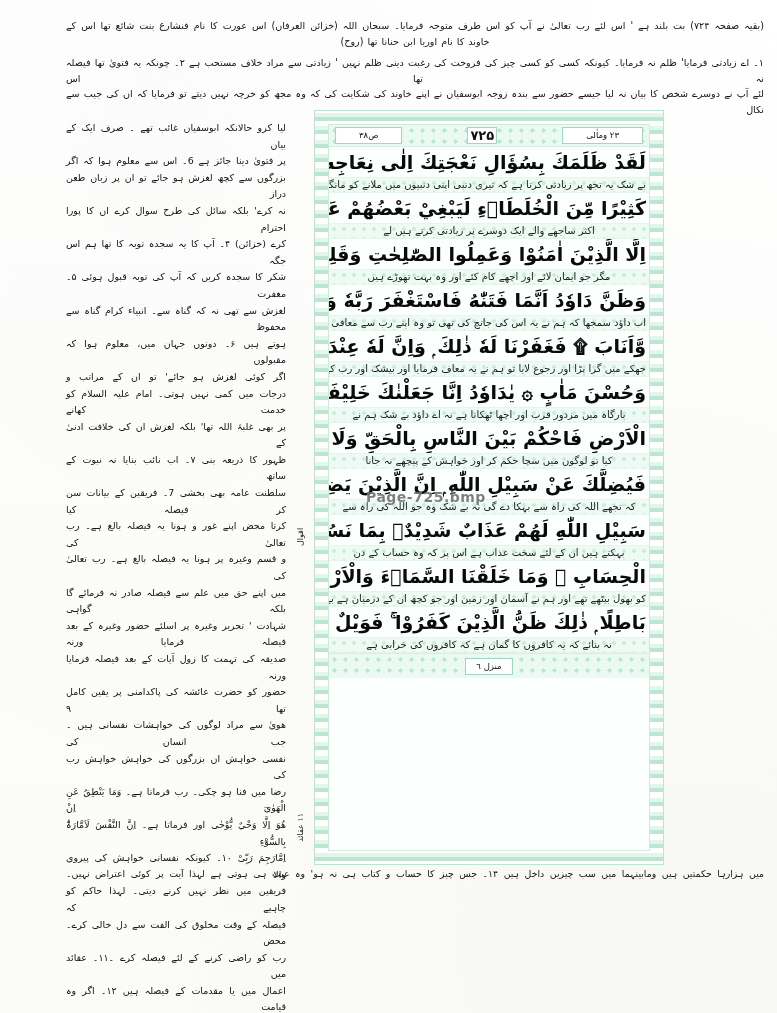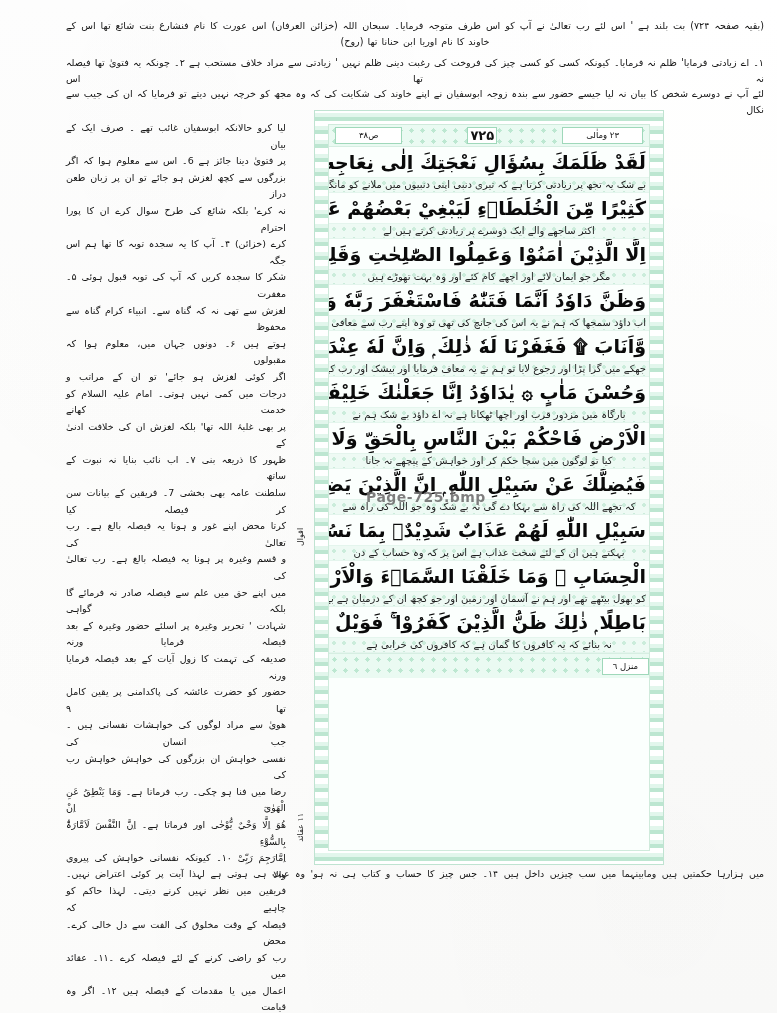--- a/index.html
+++ b/index.html
@@ -214,21 +214,21 @@
 
   
   .frame-footer {
     position: relative;
     height: 24px;
     background:
       radial-gradient(circle at 50% 50%, rgba(150,216,182,0.55) 0 26%, rgba(150,216,182,0) 27%) 0 0/11px 11px repeat,
       #eafaf2;
     display: flex;
     align-items: center;
-    justify-content: flex-end;
+    justify-content: center;
     border-top: 1px solid #d6eee2;
   }
   .footer-box {
     background: #ffffff;
     border: 1px solid #9fd8ba;
     font-size: 8.5px;
     line-height: 13px;
     padding: 1px 10px;
     direction: rtl;
     color: #111;
@@ -277,21 +277,21 @@
     <div class="urdu-line blk">۱۔ اے زیادتی فرمایا' ظلم نہ فرمایا۔ کیونکہ کسی کو کسی چیز کی فروخت کی رغبت دینی ظلم نہیں ' زیادتی سے مراد خلاف مستحب ہے ۲۔ چونکہ یہ فتویٰ تھا فیصلہ نہ تھا اس</div>
     <div class="urdu-line blk">لئے آپ نے دوسرے شخص کا بیان نہ لیا جیسے حضور سے بندہ زوجہ ابوسفیان نے اپنے خاوند کی شکایت کی کہ وہ مجھ کو خرچہ نہیں دیتے تو فرمایا کہ ان کی جیب سے نکال</div>
   </div>
 
   <div class="body-region">
 
     <div class="commentary-col">
       <div class="urdu-line">لیا کرو حالانکہ ابوسفیان غائب تھے ۔ صرف ایک کے بیان</div>
       <div class="urdu-line">پر فتویٰ دینا جائز ہے 6۔ اس سے معلوم ہوا کہ اگر</div>
       <div class="urdu-line">بزرگوں سے کچھ لغزش ہو جائے تو ان پر زبان طعن دراز</div>
-      <div class="urdu-line">نہ کرے' بلکہ شائع کی طرح سوال کرے ان کا پورا احترام</div>
+      <div class="urdu-line">نہ کرے' بلکہ سائل کی طرح سوال کرے ان کا پورا احترام</div>
       <div class="urdu-line">کرے (خزائن) ۴۔ آپ کا یہ سجدہ توبہ کا تھا ہم اس جگہ</div>
       <div class="urdu-line">شکر کا سجدہ کریں کہ آپ کی توبہ قبول ہوئی ۵۔ مغفرت</div>
       <div class="urdu-line">لغزش سے تھی نہ کہ گناہ سے۔ انبیاء کرام گناہ سے محفوظ</div>
       <div class="urdu-line">ہوتے ہیں ۶۔ دونوں جہان میں، معلوم ہوا کہ مقبولوں</div>
       <div class="urdu-line">اگر کوئی لغزش ہو جائے' تو ان کے مراتب و</div>
       <div class="urdu-line">درجات میں کمی نہیں ہوتی۔ امام علیہ السلام کو خدمت کھانے</div>
       <div class="urdu-line">پر بھی غلبۂ اللہ تھا' بلکہ لغزش ان کی خلافت ادنیٰ کے</div>
       <div class="urdu-line">ظہور کا ذریعہ بنی ۷۔ اب نائب بنایا نہ نبوت کے ساتھ</div>
       <div class="urdu-line">سلطنت عامہ بھی بخشی 7۔ فریقین کے بیانات سن کر فیصلہ کیا</div>
       <div class="urdu-line">کرتا محض اپنے غور و ہونا یہ فیصلہ بالغ ہے۔ رب تعالیٰ کی</div>

